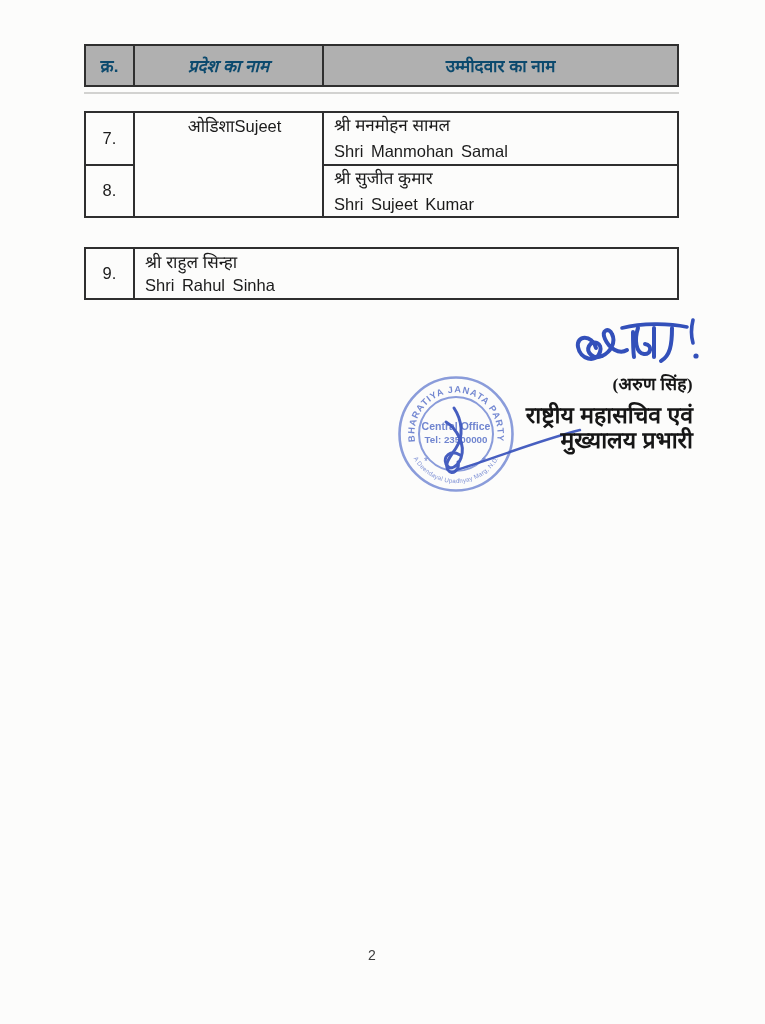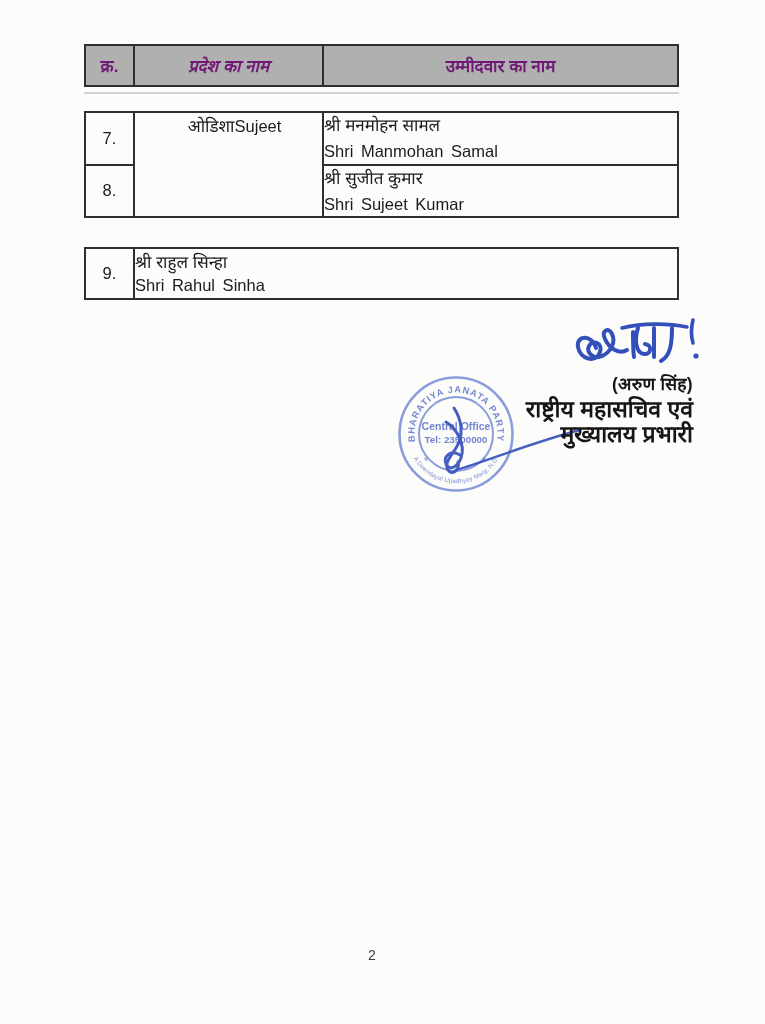--- a/index.html
+++ b/index.html
@@ -16,21 +16,21 @@
   .tbl{
     position:absolute;left:84px;width:595px;
     box-sizing:border-box;
     border:2px solid #2f2f2f;
     display:flex;
     background:transparent;
   }
   .tbl-header{top:44px;height:43px;background:#b0b0b0;}
   .tbl-header .cell{
     display:flex;align-items:center;justify-content:center;
-    font-weight:700;font-size:17px;color:#701a75;
+    font-weight:700;font-size:17px;color:#0c4a6e;
     box-sizing:border-box;
   }
   .hdr-shadow{
     position:absolute;left:84px;top:92px;width:595px;height:2px;
     background:#d2d2d0;
   }
   .c1{width:49px;border-right:2px solid #2f2f2f;}
   .c2{width:189px;border-right:2px solid #2f2f2f;font-style:italic;}
   .c3{flex:1;}
   .tbl-group1{top:111px;height:107px;}
@@ -47,39 +47,40 @@
   .col-state{
     width:189px;border-right:2px solid #2f2f2f;
     display:flex;flex-direction:row;justify-content:center;
     padding-left:12px;box-sizing:border-box;
   }
   .state-hi{font-size:17px;line-height:27px;}
   .state-en{font-size:16.5px;line-height:26px;word-spacing:2px;}
   .col-cand{flex:1;display:flex;flex-direction:column;box-sizing:border-box;}
   .cand-cell{
     flex:1;display:flex;flex-direction:column;justify-content:center;
-    box-sizing:border-box;
+    padding-left:10px;box-sizing:border-box;
   }
   .cand-cell.divided{border-bottom:2px solid #2f2f2f;}
   .cand-hi{font-size:17px;line-height:26px;}
   .cand-en{font-size:16.5px;line-height:25px;word-spacing:3px;}
   .tbl-group2 .state-hi,.tbl-group2 .cand-hi{line-height:23px;}
   .tbl-group2 .state-en,.tbl-group2 .cand-en{line-height:23px;}
   
   .ink-layer{
     position:absolute;left:390px;top:312px;width:320px;height:190px;
     pointer-events:none;
   }
   .sig-text{
     position:absolute;left:480px;top:371px;width:213px;
     text-align:right;color:#161616;
   }
   .sig-name{
-    font-size:17.5px;font-weight:700;line-height:26px;margin-bottom:0;
+    font-size:17.5px;font-weight:700;line-height:26px;margin-bottom:6px;
     letter-spacing:.3px;
+    font-family:Liberation Serif, serif;
   }
   .sig-role{font-size:23px;font-weight:700;line-height:25px;}
   
   .page-num{
     position:absolute;left:0;top:947px;width:744px;
     text-align:center;font-size:14px;color:#3c3c3c;
   }
 </style>
 </head>
 <body>

